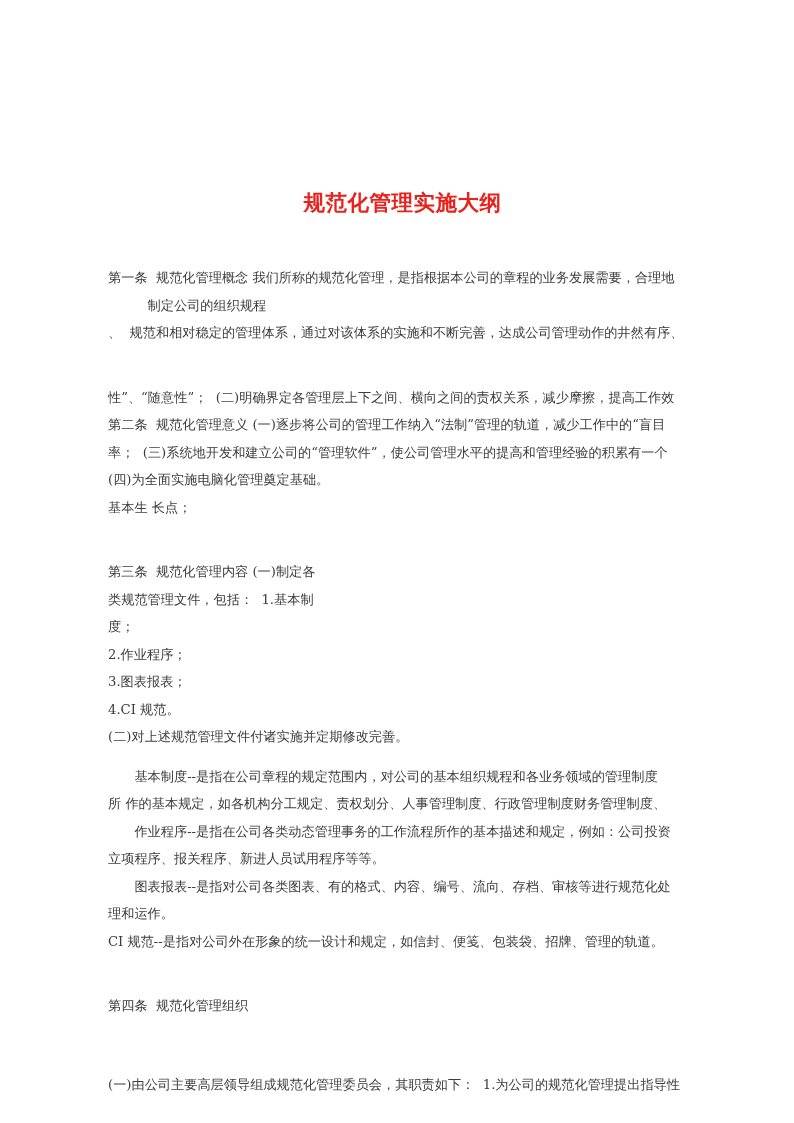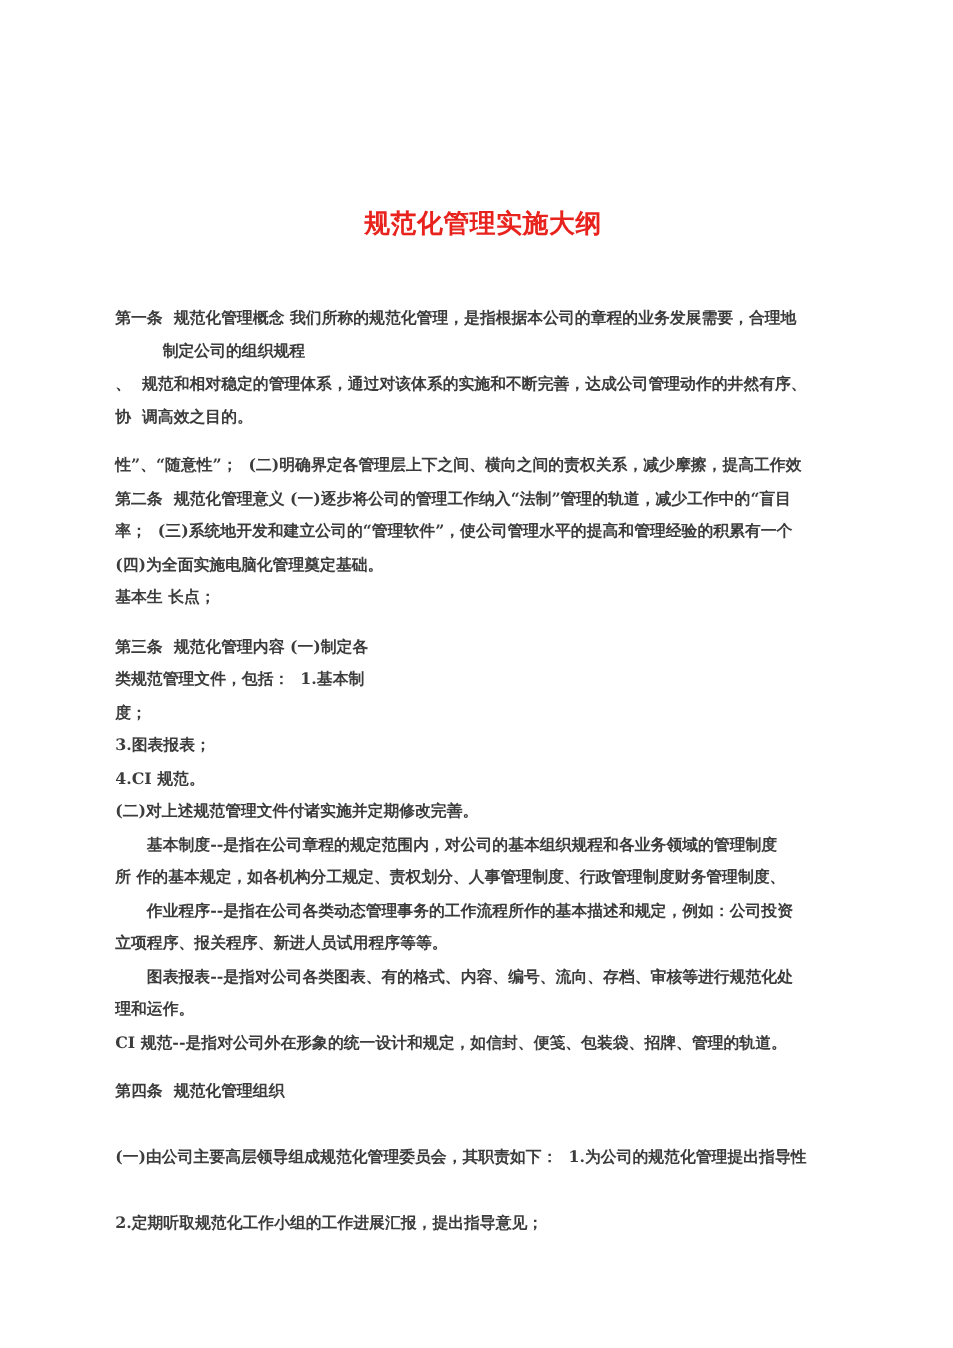--- a/index.html
+++ b/index.html
@@ -17,21 +17,21 @@
   }
   .page {
     position: relative;
     width: 794px;
     height: 1123px;
     box-sizing: border-box;
     padding: 0 85px 0 96px;
     background: #ffffff;
   }
   .doc-title {
-    margin: 0;
+    margin: 16px;
     padding: 0;
     text-align: center;
     color: #e8221d;
     font-size: 21.5px;
     font-weight: bold;
     letter-spacing: 0.5px;
     line-height: 1.2;
     position: absolute;
     left: 96px;
     right: 85px;
@@ -43,23 +43,22 @@
     left: 96px;
     right: 78px;
     top: 252px;
     font-size: 13.2px;
     line-height: 27.5px;
     color: #3c3c3c;
     text-align: justify;
     text-justify: inter-ideograph;
   }
   .para {
-    margin: 0;
+    margin: 12px;
     padding: 0;
-    font-weight: bold;
   }
   .para + .para {
     margin-top: 0;
   }
   .gap {
     height: 13px;
   }
   .line {
     white-space: pre-wrap;
     word-break: break-all;
@@ -74,39 +73,39 @@
 <div class="page">
 
   <h1 class="doc-title">规范化管理实施大纲</h1>
 
   <div class="body-text">
 
     <div class="para">
       <div class="line">第一条  规范化管理概念 我们所称的规范化管理，是指根据本公司的章程的业务发展需要，合理地</div>
       <div class="line">　　　制定公司的组织规程</div>
       <div class="line">、  规范和相对稳定的管理体系，通过对该体系的实施和不断完善，达成公司管理动作的井然有序、</div>
-      <div class="line">协  调高效之目的。</div>
     </div>
 
     <div class="gap"></div>
 
     <div class="para">
       <div class="line">性”、“随意性”；  (二)明确界定各管理层上下之间、横向之间的责权关系，减少摩擦，提高工作效</div>
       <div class="line">第二条  规范化管理意义 (一)逐步将公司的管理工作纳入“法制”管理的轨道，减少工作中的“盲目</div>
       <div class="line">率；  (三)系统地开发和建立公司的“管理软件”，使公司管理水平的提高和管理经验的积累有一个</div>
       <div class="line">(四)为全面实施电脑化管理奠定基础。</div>
       <div class="line">基本生 长点；</div>
     </div>
 
     <div class="gap"></div>
 
     <div class="para">
       <div class="line">第三条  规范化管理内容 (一)制定各</div>
       <div class="line">类规范管理文件，包括：  1.基本制</div>
       <div class="line">度；</div>
+      <div class="line">2.作业程序；</div>
       <div class="line">3.图表报表；</div>
       <div class="line">4.CI 规范。</div>
       <div class="line">(二)对上述规范管理文件付诸实施并定期修改完善。</div>
     </div>
 
     <div class="para">
       <div class="line">　　基本制度--是指在公司章程的规定范围内，对公司的基本组织规程和各业务领域的管理制度</div>
       <div class="line">所 作的基本规定，如各机构分工规定、责权划分、人事管理制度、行政管理制度财务管理制度、</div>
       <div class="line">　　作业程序--是指在公司各类动态管理事务的工作流程所作的基本描述和规定，例如：公司投资</div>
       <div class="line">立项程序、报关程序、新进人员试用程序等等。</div>

